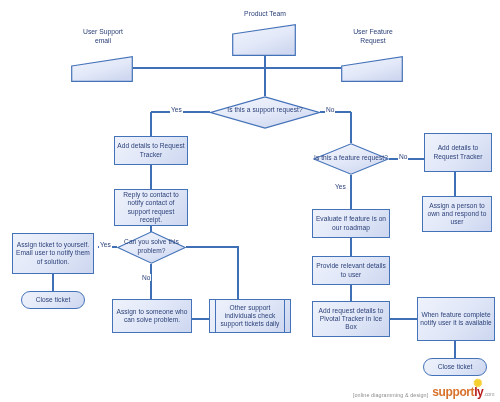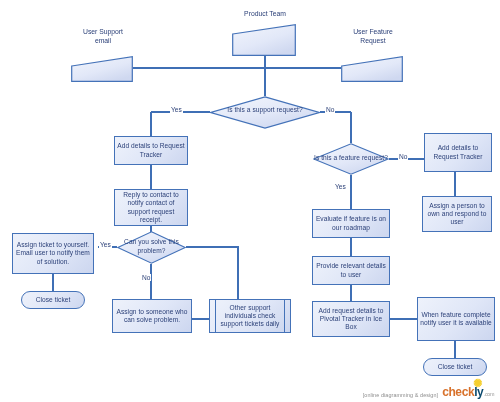--- a/index.html
+++ b/index.html
@@ -82,21 +82,21 @@
   
   #watermark{
     position:absolute;
     right:6px;bottom:3px;
     display:flex;align-items:flex-end;
     z-index:9;
   }
   #wm-tag{font-size:5.4px;color:#8d8d8d;margin-right:4px;margin-bottom:1.5px;letter-spacing:0.1px;}
   #wm-logo{position:relative;font-size:12px;font-weight:bold;letter-spacing:-0.4px;}
   .wm-a{color:#d8722c;}
-  .wm-b{color:#0c4a6e;}
+  .wm-b{color:#b91c1c;}
   #wm-dotcom{font-size:5.4px;color:#9a9a9a;font-weight:normal;margin-left:0.5px;}
   #wm-star{position:absolute;right:12px;top:-7px;font-size:11px;color:#f5cf2e;line-height:1;}
 </style>
 </head>
 <body>
 
 <svg id="canvas" viewBox="0 0 500 402" xmlns="http://www.w3.org/2000/svg">
   <g stroke="#3f6fb5" stroke-width="1.3" fill="none" shape-rendering="crispEdges">
 
     <path d="M133 68 H341"></path>
@@ -221,15 +221,15 @@
 <div class="elabel" style="left:325px;top:106px;">No</div>
 <div class="elabel" style="left:398px;top:153px;">No</div>
 <div class="elabel" style="left:334px;top:183px;">Yes</div>
 <div class="elabel" style="left:99px;top:241px;">Yes</div>
 <div class="elabel" style="left:141px;top:274px;">No</div>
 
 <div id="watermark">
   <span id="wm-tag">[online diagramming &amp; design]</span>
   <span id="wm-logo">
     <span id="wm-star">✺</span>
-    <span class="wm-a">check</span><span class="wm-b">ly</span><span id="wm-dotcom">.com</span>
+    <span class="wm-a">support</span><span class="wm-b">ly</span><span id="wm-dotcom">.com</span>
   </span>
 </div>
 
 </body></html>

